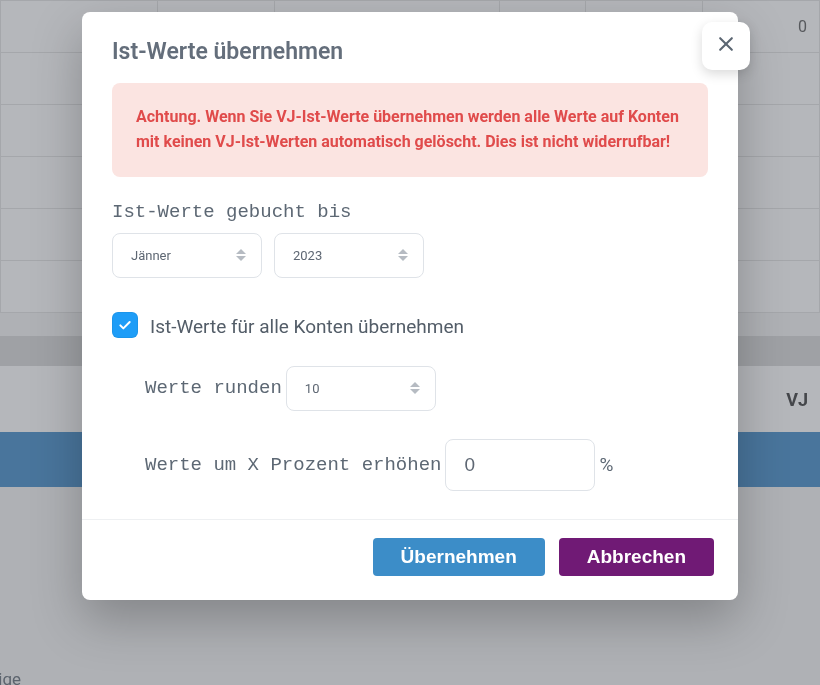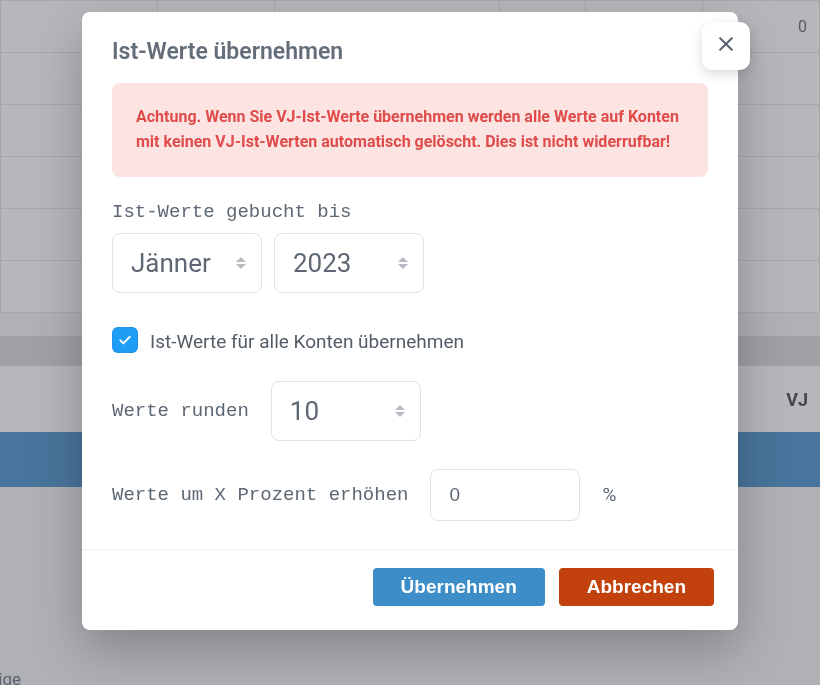--- a/index.html
+++ b/index.html
@@ -122,21 +122,21 @@
     .select-row {
       display: flex;
       gap: 12px;
       margin-bottom: 34px;
     }
     .select {
       position: relative;
       border: 1px solid #dfe3e8;
       border-radius: 8px;
       padding: 14px 44px 14px 18px;
-      font-size: 26px;
+      font-size: 13px;
       color: #5e6773;
       background: #fff;
       cursor: pointer;
       min-width: 150px;
     }
     .select .caret {
       position: absolute;
       right: 14px;
       top: 50%;
       transform: translateY(-50%);
@@ -178,22 +178,23 @@
     }
     .checkbox svg { width: 16px; height: 16px; }
     .check-row label {
       color: #535d68;
       font-size: 19px;
       cursor: pointer;
     }
     .inline-row {
       display: flex;
       align-items: center;
-      gap: 22px;
+      gap: 4px;
       margin-bottom: 28px;
+      margin-left: 33px;
     }
     .inline-row .form-label { margin-bottom: 0; }
     .num-input {
       border: 1px solid #dfe3e8;
       border-radius: 8px;
       padding: 14px 18px;
       font-size: 19px;
       color: #5e6773;
       width: 150px;
       background:#fff;
@@ -212,21 +213,21 @@
     .btn {
       border: none;
       border-radius: 4px;
       padding: 8px 28px;
       font-size: 19px;
       font-weight: 600;
       cursor: pointer;
       color: #fff;
     }
     .btn-primary { background: #3c8dc8; }
-    .btn-secondary { background: #c2410c; }
+    .btn-secondary { background: #701a75; }
     .bg-bottom-text{
       position:absolute;
       left:-16px;
       bottom:-4px;
       color:#5d6874;
       font-size:17px;
     }
   </style>
 </head>
 <body>

